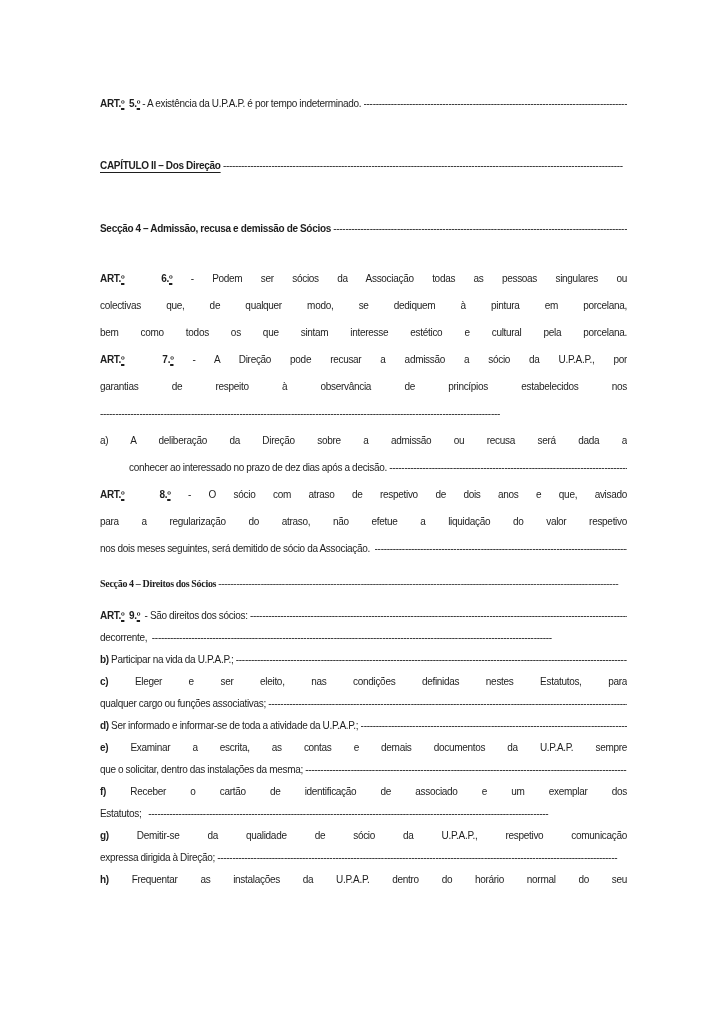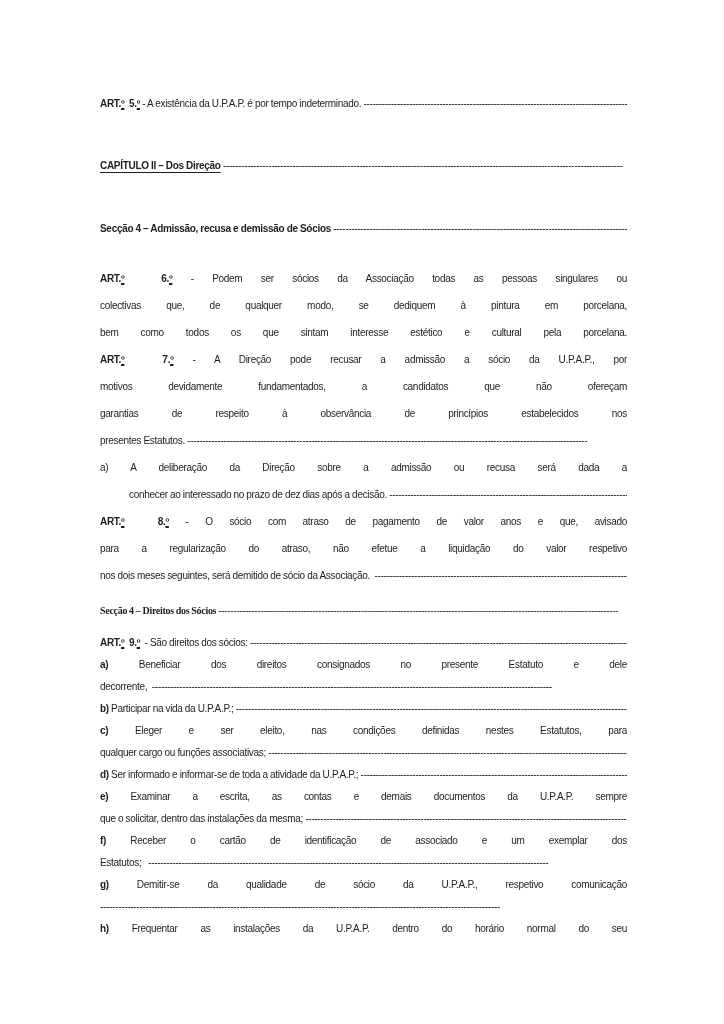--- a/index.html
+++ b/index.html
@@ -67,36 +67,34 @@
         <span class="fill">------------------------------------------------------------------------------------------------------------------------------------</span>
       </div>
     </div>
     <div class="block k-art-6">
       <div class="line j"><span class="seg bold">ART.</span><span class="seg bold ord">º</span><span class="seg bold">&nbsp; 6.</span><span class="seg bold ord">º</span><span class="seg"> - Podem ser sócios da Associação todas as pessoas singulares ou</span></div>
       <div class="line j"><span class="seg">colectivas que, de qualquer modo, se dediquem à pintura em porcelana,</span></div>
       <div class="line j"><span class="seg">bem como todos os que sintam interesse estético e cultural pela porcelana.</span></div>
     </div>
     <div class="block k-art-7">
       <div class="line j"><span class="seg bold">ART.</span><span class="seg bold ord">º</span><span class="seg bold">&nbsp; 7.</span><span class="seg bold ord">º</span><span class="seg"> - A Direção pode recusar a admissão a sócio da U.P.A.P., por</span></div>
-      <div class="line j"><span class="seg">motivos devidamente fundamentados, a candidatos que não ofereçam</span></div>
       <div class="line j"><span class="seg">garantias de respeito à observância de princípios estabelecidos nos</span></div>
       <div class="line fl">
-        <span class="seg">presentes Estatutos.&nbsp;</span>
         <span class="fill">------------------------------------------------------------------------------------------------------------------------------------</span>
       </div>
     </div>
     <div class="block k-alinea-a7">
       <div class="line j"><span class="seg">a) A deliberação da Direção sobre a admissão ou recusa será dada a</span></div>
       <div class="line fl ind">
         <span class="seg">conhecer ao interessado no prazo de dez dias após a decisão.&nbsp;</span>
         <span class="fill">------------------------------------------------------------------------------------------------------------------------------------</span>
       </div>
     </div>
     <div class="block k-art-8">
-      <div class="line j"><span class="seg bold">ART.</span><span class="seg bold ord">º</span><span class="seg bold">&nbsp; 8.</span><span class="seg bold ord">º</span><span class="seg"> - O sócio com atraso de pagamento de valor anos e que, avisado</span></div>
+      <div class="line j"><span class="seg bold">ART.</span><span class="seg bold ord">º</span><span class="seg bold">&nbsp; 8.</span><span class="seg bold ord">º</span><span class="seg"> - O sócio com atraso de respetivo de dois anos e que, avisado</span></div>
       <div class="line j"><span class="seg">para a regularização do atraso, não efetue a liquidação do valor respetivo</span></div>
       <div class="line fl">
         <span class="seg">nos dois meses seguintes, será demitido de sócio da Associação.&nbsp;&nbsp;</span>
         <span class="fill">------------------------------------------------------------------------------------------------------------------------------------</span>
       </div>
     </div>
     <div class="block k-seccao-4">
       <div class="line fl">
         <span class="seg bold">Secção 4 – Direitos dos Sócios</span>
         <span class="seg">&nbsp;</span>
@@ -107,21 +105,20 @@
       <div class="line fl">
         <span class="seg bold">ART.</span>
         <span class="seg bold ord">º</span>
         <span class="seg bold">&nbsp; 9.</span>
         <span class="seg bold ord">º</span>
         <span class="seg">&nbsp; - São direitos dos sócios:&nbsp;</span>
         <span class="fill">------------------------------------------------------------------------------------------------------------------------------------</span>
       </div>
     </div>
     <div class="block k-item-a">
-      <div class="line j"><span class="seg bold">a)</span><span class="seg"> Beneficiar dos direitos consignados no presente Estatuto e dele</span></div>
       <div class="line fl">
         <span class="seg">decorrente,&nbsp;&nbsp;</span>
         <span class="fill">------------------------------------------------------------------------------------------------------------------------------------</span>
       </div>
     </div>
     <div class="block k-item-b">
       <div class="line fl">
         <span class="seg bold">b)</span>
         <span class="seg"> Participar na vida da U.P.A.P.;&nbsp;</span>
         <span class="fill">------------------------------------------------------------------------------------------------------------------------------------</span>
@@ -151,19 +148,20 @@
     <div class="block k-item-f">
       <div class="line j"><span class="seg bold">f)</span><span class="seg"> Receber o cartão de identificação de associado e um exemplar dos</span></div>
       <div class="line fl">
         <span class="seg">Estatutos;&nbsp;&nbsp;&nbsp;</span>
         <span class="fill">------------------------------------------------------------------------------------------------------------------------------------</span>
       </div>
     </div>
     <div class="block k-item-g">
       <div class="line j"><span class="seg bold">g)</span><span class="seg"> Demitir-se da qualidade de sócio da U.P.A.P., respetivo comunicação</span></div>
       <div class="line fl">
+        <span class="seg">expressa dirigida à Direção;&nbsp;</span>
         <span class="fill">------------------------------------------------------------------------------------------------------------------------------------</span>
       </div>
     </div>
     <div class="block k-item-h">
       <div class="line j"><span class="seg bold">h)</span><span class="seg"> Frequentar as instalações da U.P.A.P. dentro do horário normal do seu</span></div>
     </div>
   </div>
 
 </body></html>

